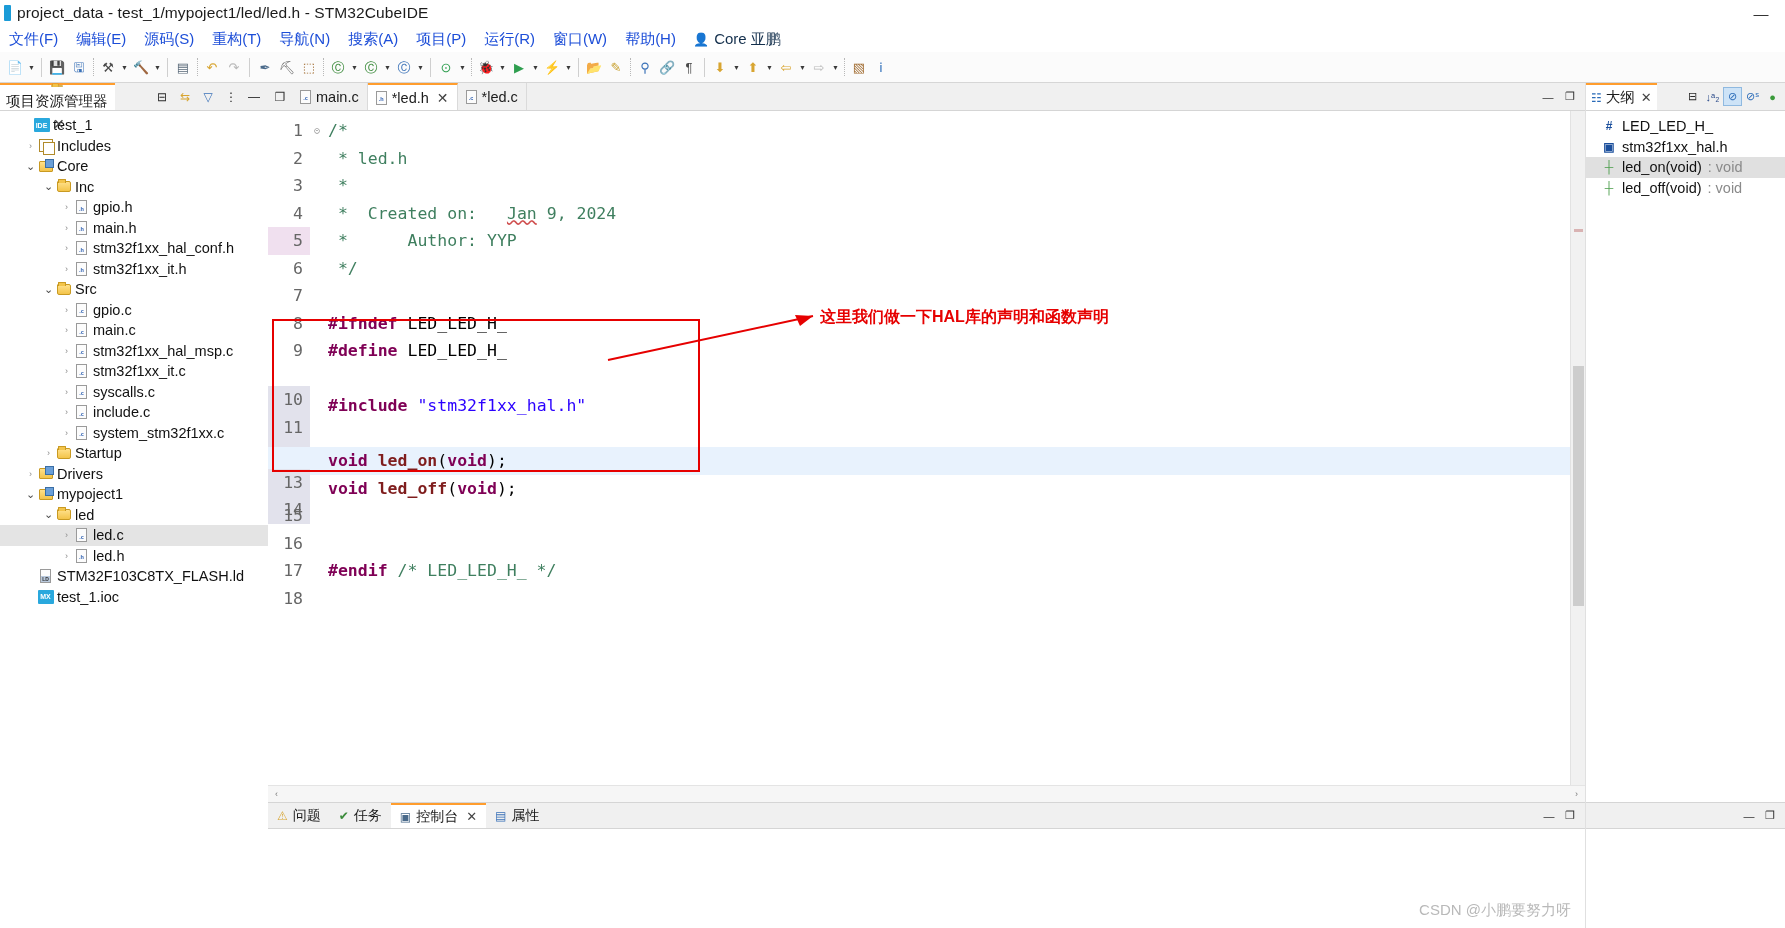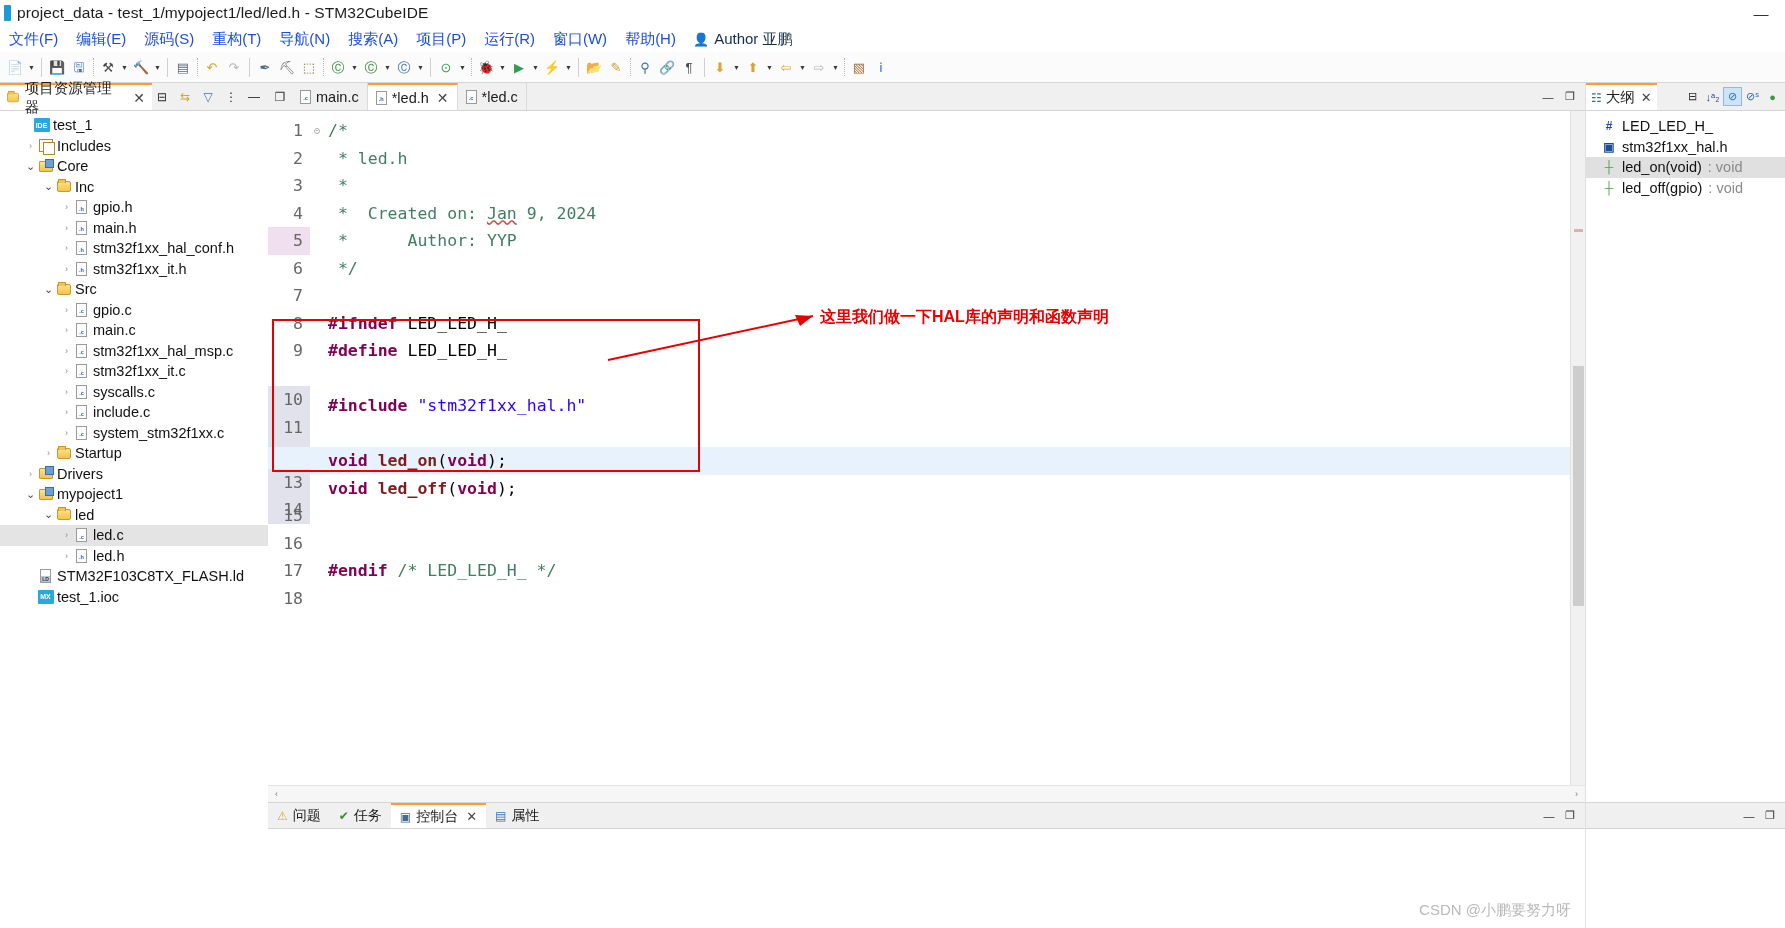--- a/index.html
+++ b/index.html
@@ -53,21 +53,21 @@
   .body-row { flex:1; display:flex; min-height:0; background:#f5f5f5; }
 
   
   .left-panel { width:268px; min-width:268px; display:flex; flex-direction:column; background:#ffffff; }
   .view-tabbar {
     height:28px; min-height:28px; display:flex; align-items:stretch; background:#f0f0f0;
     border-bottom:1px solid #d5d5d5; position:relative;
   }
   .view-tab {
     display:flex; align-items:center; gap:5px; padding:0 7px 0 6px; background:#ffffff;
-    border-top:2px solid #ff9d2e; font-size:14.5px; color:#1b1b1b; position:relative;
+    border-top:2px solid #ff9d2e; font-size:14.5px; color:#1b1b1b; position:relative;flex-direction:column;
   }
   .view-tab .close-x { color:#444; font-size:14px; margin-left:4px; }
   .view-tab-icons { margin-left:auto; display:flex; align-items:center; gap:3px; padding-right:4px; }
   .vtb-ico { width:20px; height:20px; display:flex; align-items:center; justify-content:center; font-size:12px; color:#2a2a2a;}
 
   .tree { flex:1; overflow:hidden; padding-top:4px; background:#ffffff; font-size:14.5px; }
   .trow { display:flex; align-items:center; height:20.5px; white-space:nowrap; padding-right:4px; }
   .trow.sel { background:#e4e4e4; }
   .twist { width:13px; min-width:13px; text-align:center; color:#8a8a8a; font-size:9px; }
   .ticon { width:17px; min-width:17px; display:flex; align-items:center; justify-content:center; margin-right:3px; }
@@ -116,21 +116,21 @@
   .ln.hl5 { background:#f0e0ef; }
   .ln.hlrange { background:#e2e2ec;margin-top:43px; }
   .fold { width:14px; min-width:14px; display:flex; align-items:center; justify-content:center; color:#999; font-size:10px;}
   .ctext { padding-left:4px; }
   .k-cmt { color:#3f7f5f; }
   .k-pp  { color:#7f0055; font-weight:bold; }
   .k-kw  { color:#7f0055; font-weight:bold; }
   .k-str { color:#2a00ff; }
   .k-fn  { color:#7f1d1d; font-weight:bold; }
   .k-pl  { color:#000000; }
-  .k-sq  { text-decoration: underline wavy #d05050; text-decoration-skip-ink:none;}
+  .k-sq  { text-decoration: underline wavy #d05050; text-decoration-skip-ink:none;margin-left:20px;}
 
   .vscroll { width:15px; background:#f1f1f1; border-left:1px solid #e2e2e2; position:relative; }
   .vthumb { position:absolute; left:2px; width:11px; background:#cdcdcd; border-radius:0; }
   .vtick { position:absolute; left:3px; width:9px; height:3px; background:#d9b3b3; }
   .hscroll-row { height:17px; min-height:17px; background:#f6f6f6; display:flex; align-items:center; border-top:1px solid #e4e4e4;}
   .h-arrow { width:17px; height:15px; display:flex;align-items:center;justify-content:center;color:#777;font-size:9px;}
   .h-track { flex:1; height:15px; background:#f6f6f6;}
   .anno-text {
     position:absolute; color:#e60000; font-size:16px; font-weight:bold;
     font-family:"Liberation Sans", sans-serif; white-space:nowrap;
@@ -189,21 +189,21 @@
       <div class="menu-item">源码(S)</div>
       <div class="menu-item">重构(T)</div>
       <div class="menu-item">导航(N)</div>
       <div class="menu-item">搜索(A)</div>
       <div class="menu-item">项目(P)</div>
       <div class="menu-item">运行(R)</div>
       <div class="menu-item">窗口(W)</div>
       <div class="menu-item">帮助(H)</div>
       <div class="user-badge">
         <span class="user-icon">👤</span>
-        <span>Author 亚鹏</span>
+        <span>Core 亚鹏</span>
       </div>
     </div>
 
   <div class="toolbar" id="toolbar">
       <div class="tb-group">
         <div class="tb-btn" style="color: rgb(216, 165, 49);">📄</div>
         <div class="tb-arrow">▼</div>
       </div>
       <div class="tb-sep"></div>
       <div class="tb-group">
@@ -615,21 +615,21 @@
             <span class="o-name">stm32f1xx_hal.h</span>
             <span class="o-type"></span>
           </div>
           <div class="orow sel">
             <span class="o-ico o-fn">┼</span>
             <span class="o-name">led_on(void)</span>
             <span class="o-type"> : void</span>
           </div>
           <div class="orow">
             <span class="o-ico o-fn">┼</span>
-            <span class="o-name">led_off(gpio)</span>
+            <span class="o-name">led_off(void)</span>
             <span class="o-type"> : void</span>
           </div>
         </div>
       <div class="right-bottom">
         <div class="rb-bar" id="rb-icons">
             <div class="rb-ico">—</div>
             <div class="rb-ico">❐</div>
           </div>
         <div class="rb-body"></div>
       </div>

